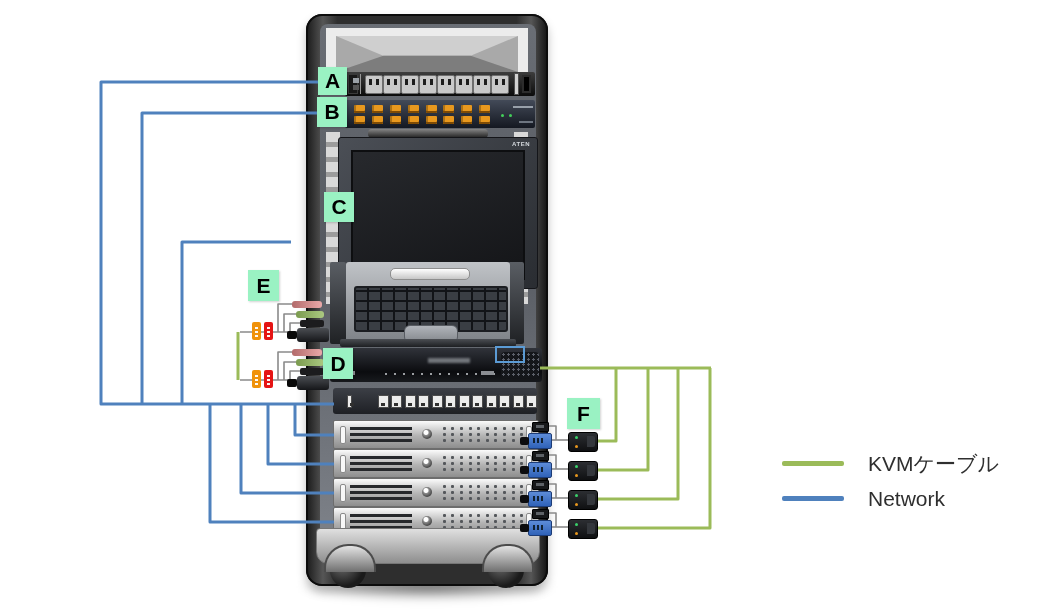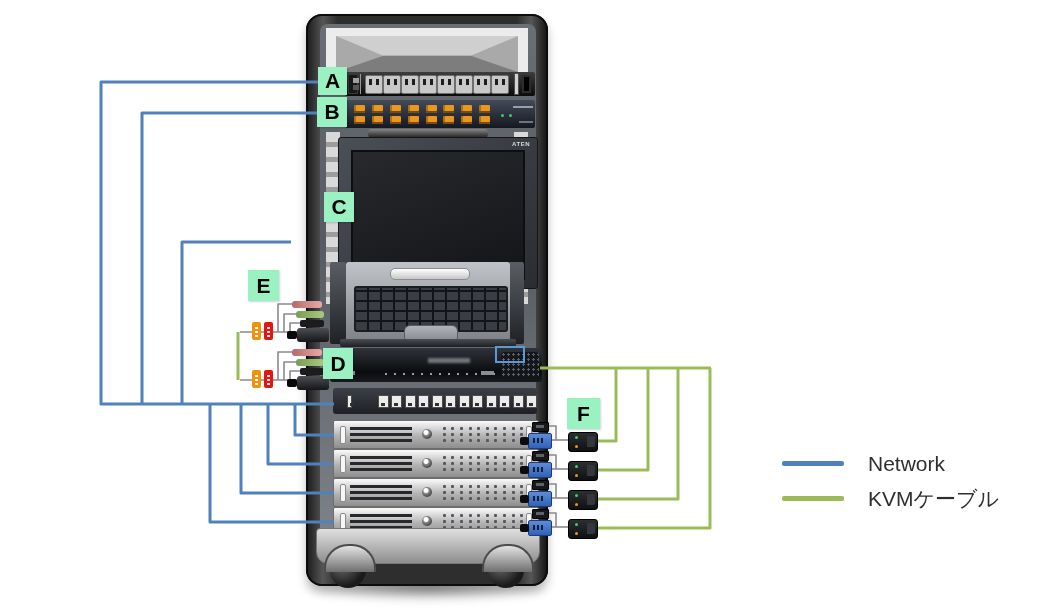--- a/index.html
+++ b/index.html
@@ -539,22 +539,22 @@
 
   <div class="tag-label lab-a">A</div>
   <div class="tag-label lab-b">B</div>
   <div class="tag-label lab-c">C</div>
   <div class="tag-label lab-d">D</div>
   <div class="tag-label lab-e">E</div>
   <div class="tag-label lab-f">F</div>
 
   <div class="legend">
     <div class="legend-row">
+      <span class="legend-swatch" style="background: rgb(155, 187, 89);"></span>
+      <span class="legend-label">KVMケーブル</span>
+    </div>
+    <div class="legend-row">
       <span class="legend-swatch" style="background: rgb(79, 129, 189);"></span>
       <span class="legend-label">Network</span>
     </div>
-    <div class="legend-row">
-      <span class="legend-swatch" style="background: rgb(155, 187, 89);"></span>
-      <span class="legend-label">KVMケーブル</span>
-    </div>
   </div>
 
 </div>
 
 </body></html>

